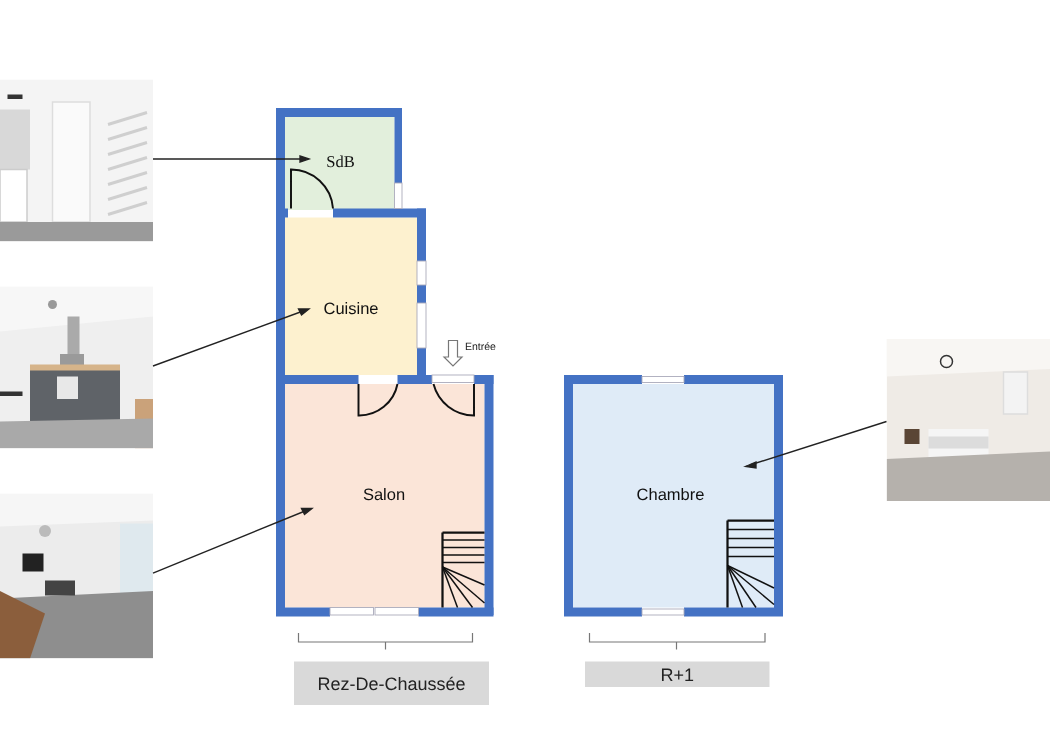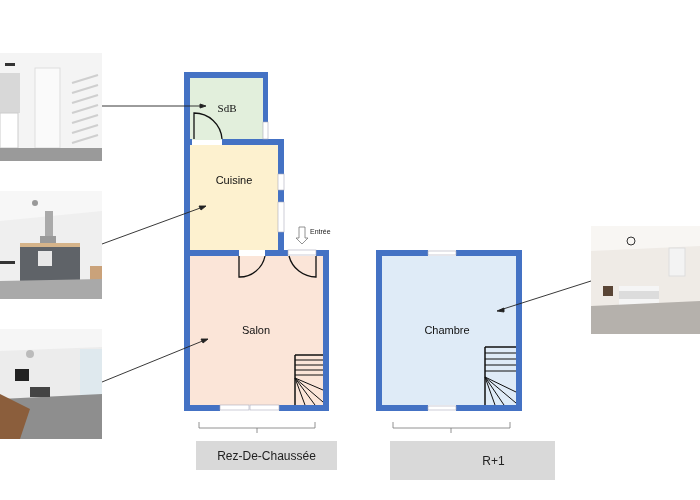--- a/index.html
+++ b/index.html
@@ -177,20 +177,20 @@
 
   <g stroke="#777" stroke-width="0.8" fill="none">
     <path d="M199 422 L199 428 L315 428 L315 422"></path>
     <line x1="257" y1="428" x2="257" y2="433"></line>
     <path d="M393 422 L393 428 L510 428 L510 422"></path>
     <line x1="451" y1="428" x2="451" y2="433"></line>
   </g>
 </svg>
 
 <div class="room-label" style="left:227px;top:108px;font-family:Liberation Serif, serif;">SdB</div>
-<div class="room-label" style="left:234px;top:180px;">Cuisine</div>
+<div class="room-label" style="left:234px;top:206px;">Cuisine</div>
 <div class="room-label" style="left:256px;top:330px;">Salon</div>
 <div class="room-label" style="left:447px;top:330px;text-align:center;">Chambre</div>
 
 <div class="entree" style="left:310px;top:228px;">Entrée</div>
 
-<div class="level-box" style="left:196px;top:441px;width:141px;height:29px;">Rez-De-Chaussée</div>
-<div class="level-box" style="left:390px;top:441px;width:123px;height:39px;padding-left:42px;">R+1</div>
+<div class="level-box" style="left:196px;top:441px;width:130px;height:29px;">Rez-De-Chaussée</div>
+<div class="level-box" style="left:390px;top:441px;width:123px;height:17px;">R+1</div>
 
 </body></html>

